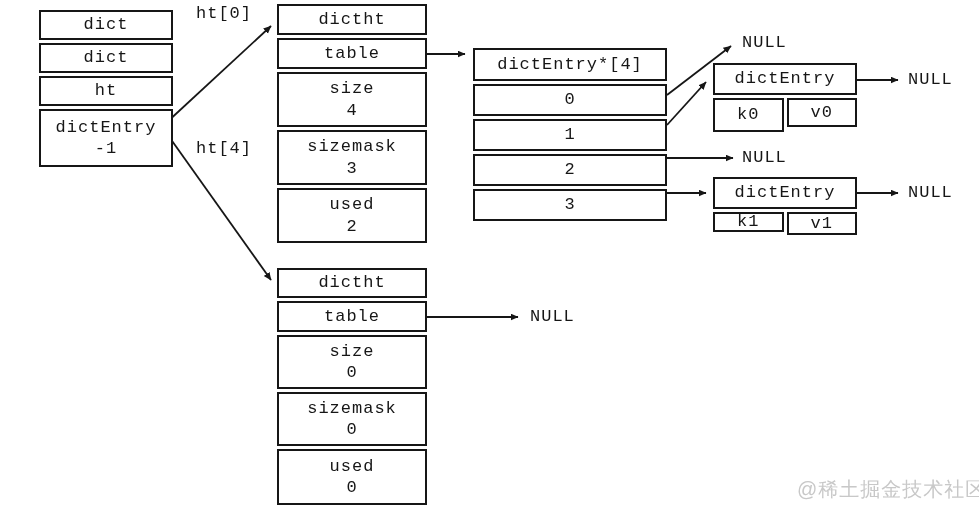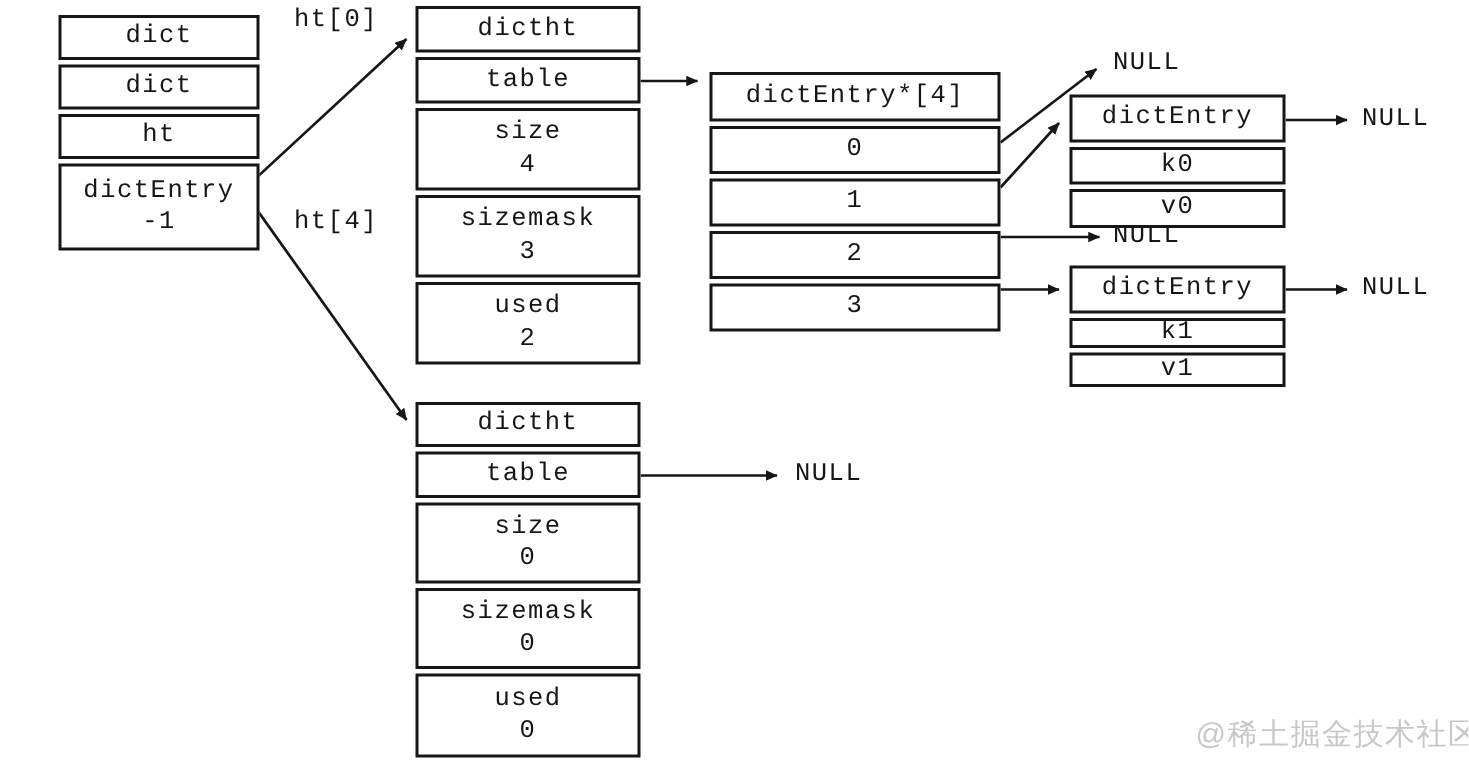--- a/index.html
+++ b/index.html
@@ -31,21 +31,20 @@
     align-items: center;
     justify-content: center;
     font-size: 17px;
     line-height: 1.25;
     box-sizing: border-box;
     letter-spacing: 1px;
   }
   .kvrow {
     display: flex;
     gap: 3px;
-    flex-direction: column;
   }
   .kvrow .cell { flex: 1; }
   .floatlbl {
     position: absolute;
     font-size: 17px;
     letter-spacing: 1px;
     white-space: nowrap;
   }
   .arrows {
     position: absolute;
@@ -146,21 +145,21 @@
   </div>
 
   <div class="struct" style="left:713px; top:63px; width:144px;">
     <div class="cell" style="height:32px">
       <span>dictEntry</span>
     </div>
     <div class="kvrow" style="height:34px">
       <div class="cell" style="height:34px">
         <span>k0</span>
       </div>
-      <div class="cell" style="height:45px">
+      <div class="cell" style="height:29px">
         <span>v0</span>
       </div>
     </div>
   </div>
 
   <div class="struct" style="left:713px; top:177px; width:144px;">
     <div class="cell" style="height:32px">
       <span>dictEntry</span>
     </div>
     <div class="kvrow" style="height:34px">

